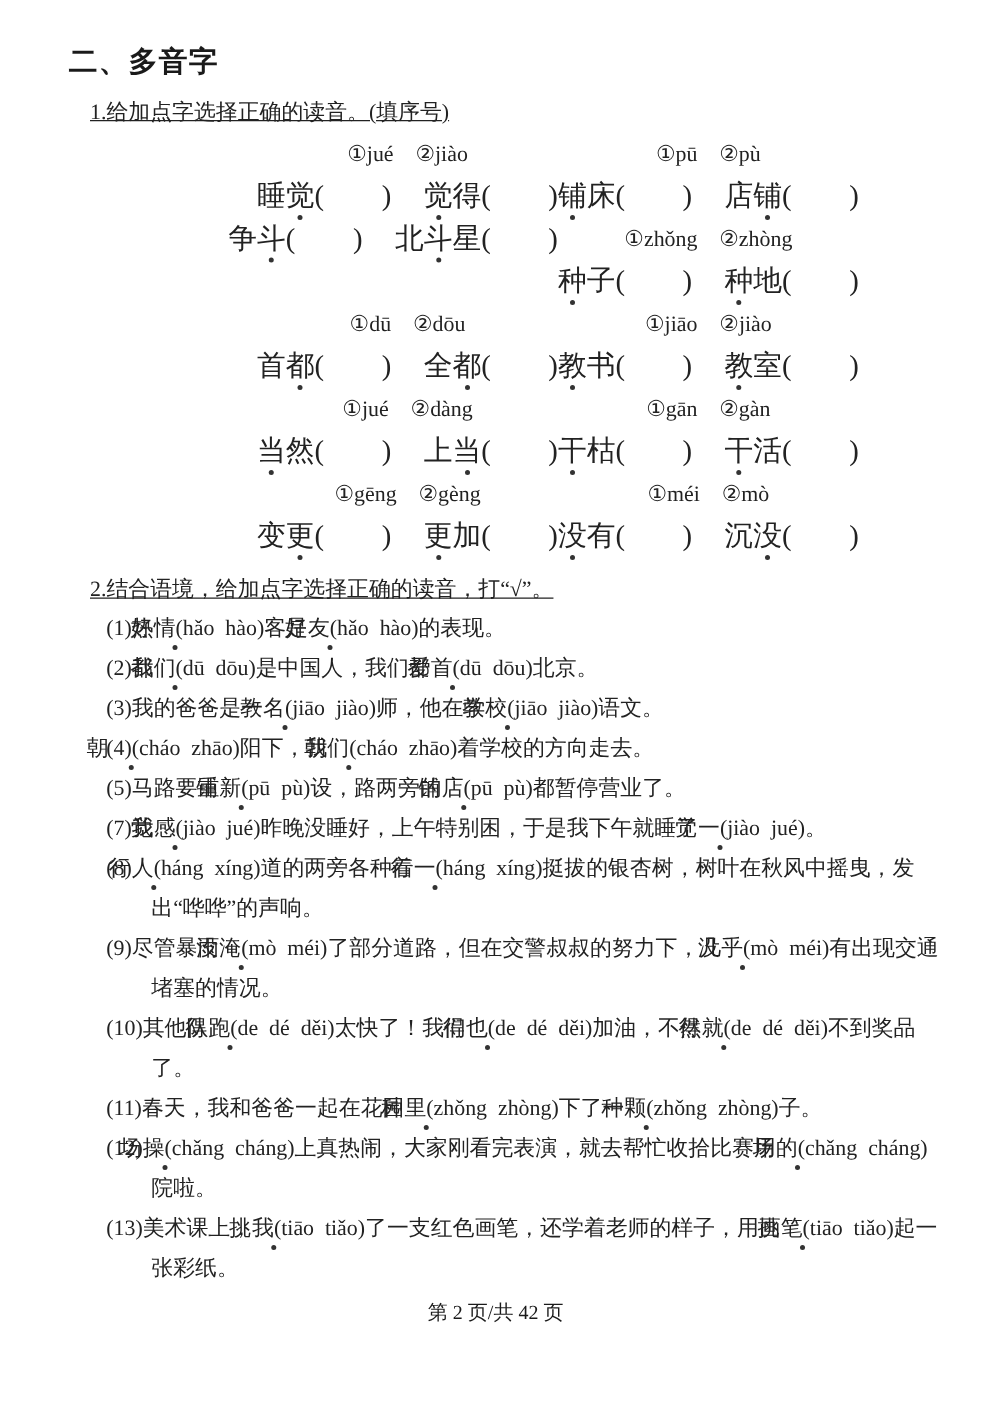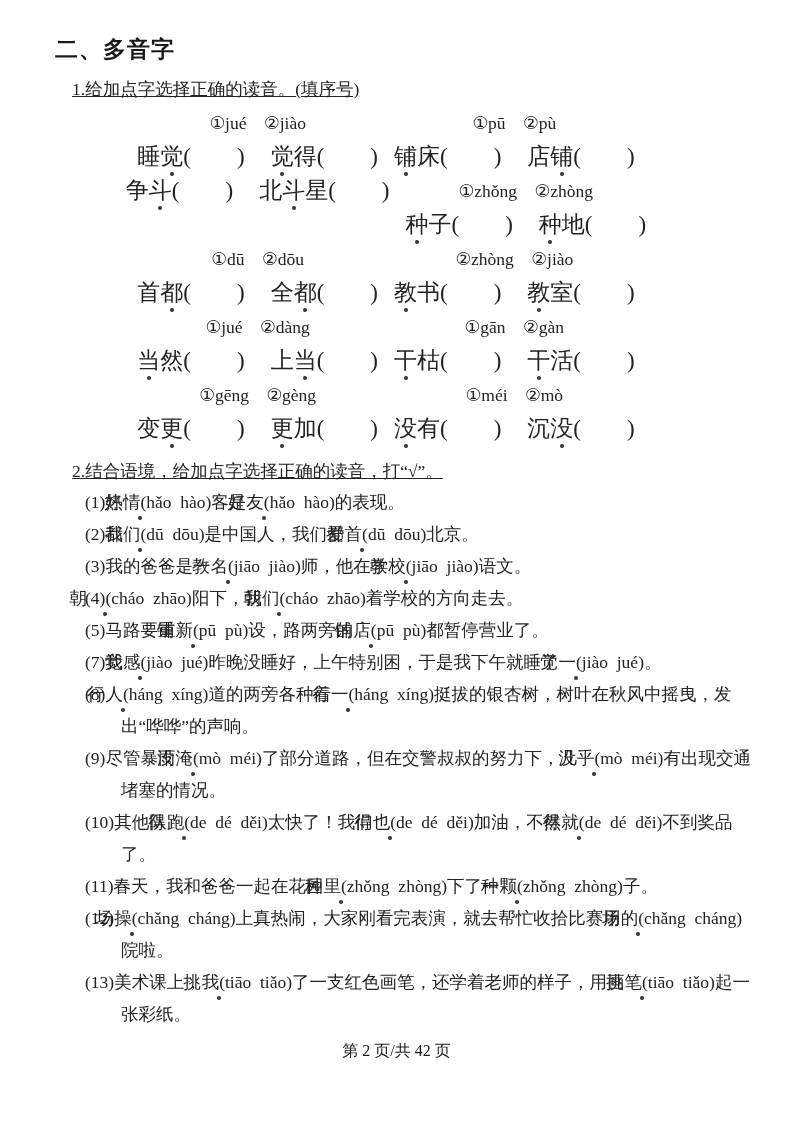--- a/index.html
+++ b/index.html
@@ -11,21 +11,21 @@
   }
   .title{
     font-family:"Liberation Sans","DejaVu Sans",sans-serif;
     font-weight:700;font-size:23px;line-height:30px;color:#1a1a1a;
     letter-spacing:1px;
   }
   .qh{
     margin:10px 0 0 17px;font-size:17.5px;line-height:30px;white-space:pre-wrap;text-decoration:underline;
   }
   .s1{margin:2px 0 0 30px;width:602px;}
-  .s1-row{display:flex;justify-content:center;gap:16px;}
+  .s1-row{display:flex;justify-content:flex-end;}
   .s1-cell{display:inline-block;}
   .s1-opts{
     text-align:center;font-size:17.5px;line-height:34px;white-space:pre;
   }
   .s1-words{
     display:flex;gap:26px;font-size:23px;line-height:34px;white-space:pre;
   }
   .s2{margin:0 5px 0 30px;width:672px;}
   .s2-item{
     font-size:17.5px;line-height:32px;white-space:pre-wrap;
@@ -65,21 +65,21 @@
           <div class="s1-opts">①zhǒng　②zhòng</div>
           <div class="s1-words"><span><span class="em">种</span>子(　　)</span><span><span class="em">种</span>地(　　)</span></div>
         </div>
       </div>
       <div class="s1-row">
         <div class="s1-cell">
           <div class="s1-opts">①dū　②dōu</div>
           <div class="s1-words"><span>首<span class="em">都</span>(　　)</span><span>全<span class="em">都</span>(　　)</span></div>
         </div>
         <div class="s1-cell">
-          <div class="s1-opts">②zhòng　②jiào</div>
+          <div class="s1-opts">①jiāo　②jiào</div>
           <div class="s1-words"><span><span class="em">教</span>书(　　)</span><span><span class="em">教</span>室(　　)</span></div>
         </div>
       </div>
       <div class="s1-row">
         <div class="s1-cell">
           <div class="s1-opts">①jué　②dàng</div>
           <div class="s1-words"><span><span class="em">当</span>然(　　)</span><span>上<span class="em">当</span>(　　)</span></div>
         </div>
         <div class="s1-cell">
           <div class="s1-opts">①gān　②gàn</div>

